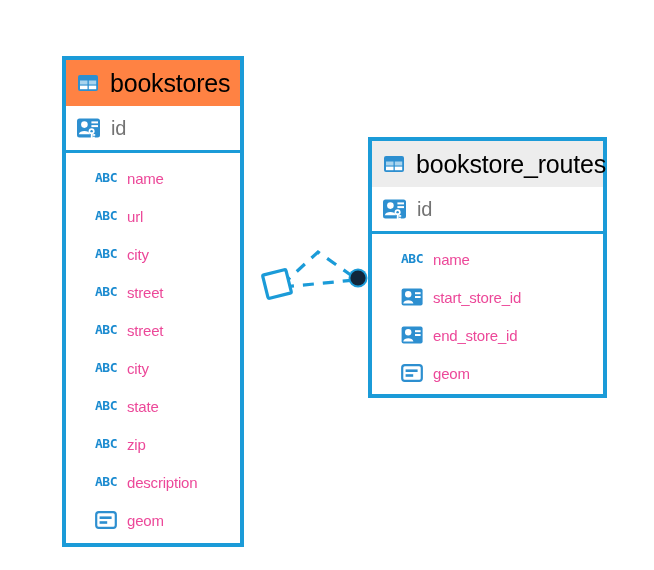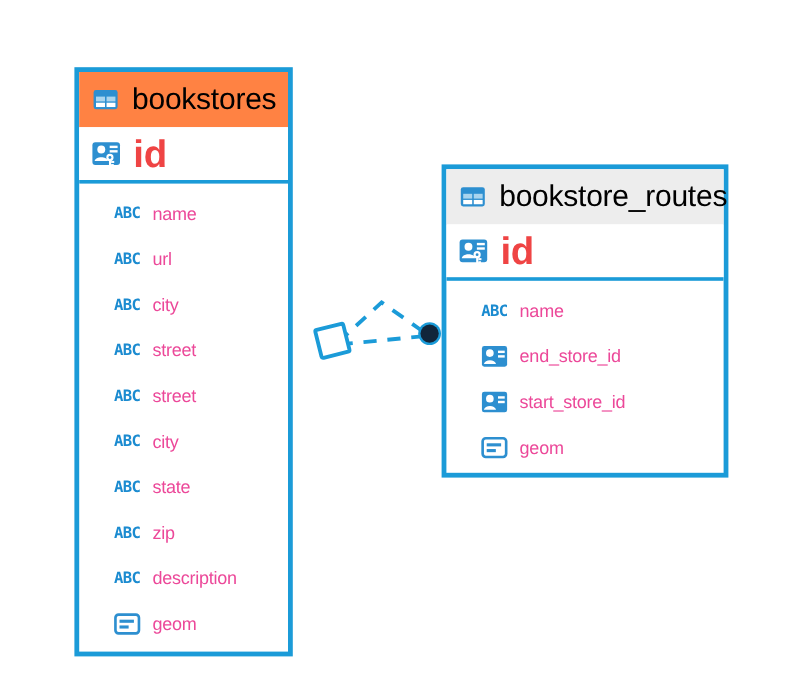--- a/index.html
+++ b/index.html
@@ -45,23 +45,23 @@
     display: flex;
     align-items: center;
     box-sizing: border-box;
     height: 47px;
     padding: 0 10px 0 9px;
     gap: 9px;
     border-bottom: 3px solid #1b9bd8;
     background: #ffffff;
   }
   .pk-label {
-    font-size: 32px;
-    font-weight: bold;
-    color: #ef4444;
+    font-size: 20px;
+    font-weight: normal;
+    color: #737373;
     line-height: 1;
     letter-spacing: -0.2px;
   }
   .fields {
     padding: 6px 0 6px 0;
   }
   .field-row {
     display: flex;
     align-items: center;
     box-sizing: border-box;
@@ -303,34 +303,34 @@
       <div class="field-row">
         <span class="icon">
           <svg width="26" height="26" viewBox="0 0 26 26">
             <rect x="2.6" y="4.4" width="21" height="17.2" rx="2" fill="#2d8fd0"></rect>
             <circle cx="9.2" cy="10.2" r="3.2" fill="#ffffff"></circle>
             <path d="M 4.2 19.4 C 5 15.2 13.6 15.2 14.4 19.4 Z" fill="#ffffff"></path>
             <rect x="16" y="8.2" width="5.6" height="2" fill="#ffffff"></rect>
             <rect x="16" y="12" width="5.6" height="2" fill="#ffffff"></rect>
           </svg>
         </span>
-        <span class="field-label">end_store_id</span>
+        <span class="field-label">start_store_id</span>
       </div>
 
       <div class="field-row">
         <span class="icon">
           <svg width="26" height="26" viewBox="0 0 26 26">
             <rect x="2.6" y="4.4" width="21" height="17.2" rx="2" fill="#2d8fd0"></rect>
             <circle cx="9.2" cy="10.2" r="3.2" fill="#ffffff"></circle>
             <path d="M 4.2 19.4 C 5 15.2 13.6 15.2 14.4 19.4 Z" fill="#ffffff"></path>
             <rect x="16" y="8.2" width="5.6" height="2" fill="#ffffff"></rect>
             <rect x="16" y="12" width="5.6" height="2" fill="#ffffff"></rect>
           </svg>
         </span>
-        <span class="field-label">start_store_id</span>
+        <span class="field-label">end_store_id</span>
       </div>
 
       <div class="field-row">
         <span class="icon">
           <svg width="26" height="26" viewBox="0 0 26 26">
             <rect x="3.2" y="5.2" width="19.6" height="15.6" rx="2.6" fill="#ffffff" stroke="#2d8fd0" stroke-width="2.2"></rect>
             <rect x="6.6" y="9.4" width="12" height="2.6" fill="#2d8fd0"></rect>
             <rect x="6.6" y="14.2" width="7.6" height="2.6" fill="#2d8fd0"></rect>
           </svg>
         </span>

